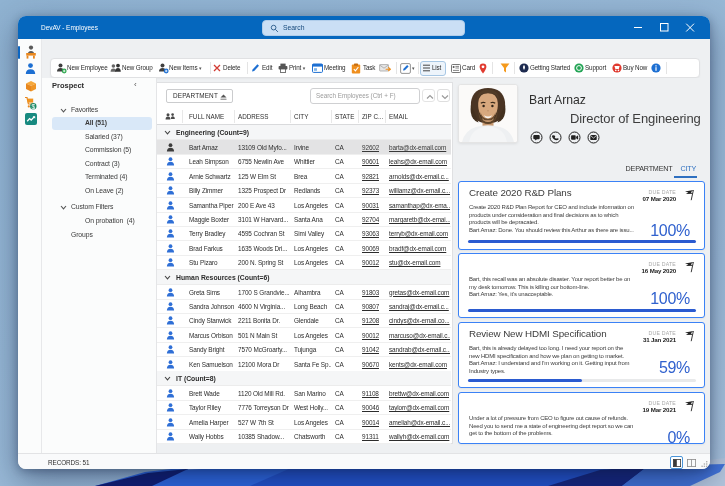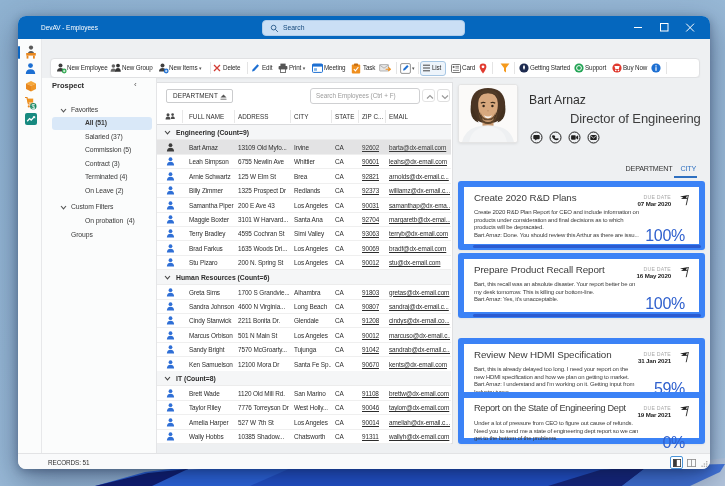--- a/index.html
+++ b/index.html
@@ -16,21 +16,21 @@
 .tbtn{position:absolute;top:0;height:18px;font-size:6.3px;letter-spacing:-.15px;color:#2b2b2b;line-height:18px;white-space:nowrap;}
 .sep{position:absolute;top:3px;width:1px;height:12px;background:#e4e4e4;}
 .treepanel{position:absolute;left:24px;top:62px;width:115px;height:375px;background:#fbfcfc;border-right:1px solid #e4e5e7;}
 .gridpanel{position:absolute;left:139px;top:66px;width:296px;height:362px;background:#fff;border:1px solid #dfe0e2;border-left:none;}
 .rightpanel{position:absolute;left:435px;top:62px;width:257px;height:375px;background:#eef0f2;}
 .statusbar{position:absolute;left:0;top:437px;width:692px;height:16px;background:#f9fafb;border-top:1px solid #e2e3e5;border-radius:0 0 8px 8px;}
 .titem{position:absolute;font-size:6.8px;letter-spacing:-.1px;color:#3a3a3a;white-space:nowrap;}
 .glink{color:#2a6cbd;text-decoration:underline;}
 .grow{position:absolute;left:0;width:294px;height:15px;}
 .gcell{position:absolute;top:0;font-size:6.4px;letter-spacing:-.1px;line-height:15px;color:#2c2c2c;white-space:nowrap;overflow:hidden;}
-.card{position:absolute;left:5px;width:247px;background:#fff;border:6px solid #3b82f6;border-radius:3px;box-shadow:0 1px 2px rgba(0,0,0,.05);}
+.card{position:absolute;left:5px;width:247px;background:#fff;border:1px solid #3b82f6;border-radius:3px;box-shadow:0 1px 2px rgba(0,0,0,.05);}
 .ct{position:absolute;left:10px;top:5px;font-size:9.8px;letter-spacing:-.1px;color:#3b3b3b;white-space:nowrap;}
 .cdd{position:absolute;right:28px;top:6.5px;font-size:5.2px;color:#a9a9a9;letter-spacing:.2px;}
 .cdate{position:absolute;right:28px;top:13px;font-size:6.2px;letter-spacing:-.15px;font-weight:bold;color:#1d1d1d;}
 .cbody{position:absolute;left:10px;top:22px;font-size:6px;letter-spacing:-.18px;line-height:7.5px;color:#3d3d3d;}
 .cpct{position:absolute;right:14px;font-size:16px;color:#3061ce;letter-spacing:-.3px;}
 .cbar{position:absolute;left:9px;height:3px;border-radius:1.5px;background:#2b5bd0;}
 .flag{position:absolute;right:8px;top:7px;}
 </style></head><body>
 <svg class="abs" style="left:0;top:0;" width="725" height="486" viewBox="0 0 725 486">
 <polygon points="600,486 725,486 725,458 655,466" fill="#b3c5dc"></polygon>
@@ -563,46 +563,44 @@
         <div class="cdate">07 Mar 2020</div>
         <svg class="flag" width="12" height="12" viewBox="0 0 12 12">
           <path d="M9.4 1 L1 2.4 L4.4 3.6 L1.8 5 L9 4.8 L6.8 3.2 Z" fill="#222"></path>
           <line x1="9.4" y1="1" x2="7.2" y2="11.2" stroke="#222" stroke-width="0.9"></line>
         </svg>
         <div class="cbody">Create 2020 R&amp;D Plan Report for CEO and include information on<br>products under consideration and final decisions as to which<br>products will be depracated.<br>Bart Arnaz: Done. You should review this Arthur as there are issu...</div>
         <div class="cpct" style="top:40px;">100%</div>
         <div class="cbar" style="top:58px;width:228px;"></div>
       </div>
       <div class="card" style="top:175px;height:65px;">
-        <div class="ct" style="">Prepare Product Recall Report</div>
         <div class="cdd">DUE DATE</div>
         <div class="cdate">16 May 2020</div>
         <svg class="flag" width="12" height="12" viewBox="0 0 12 12">
           <path d="M9.4 1 L1 2.4 L4.4 3.6 L1.8 5 L9 4.8 L6.8 3.2 Z" fill="#222"></path>
           <line x1="9.4" y1="1" x2="7.2" y2="11.2" stroke="#222" stroke-width="0.9"></line>
         </svg>
         <div class="cbody">Bart, this recall was an absolute disaster. Your report better be on<br>my desk tomorrow. This is killing our bottom-line.<br>Bart Arnaz: Yes, it's unacceptable.</div>
         <div class="cpct" style="top:36px;">100%</div>
         <div class="cbar" style="top:54.5px;width:228px;"></div>
       </div>
-      <div class="card" style="top:260px;height:66px;">
+      <div class="card" style="top:244px;height:66px;">
         <div class="ct" style="">Review New HDMI Specification</div>
         <div class="cdd">DUE DATE</div>
         <div class="cdate">31 Jan 2021</div>
         <svg class="flag" width="12" height="12" viewBox="0 0 12 12">
           <path d="M9.4 1 L1 2.4 L4.4 3.6 L1.8 5 L9 4.8 L6.8 3.2 Z" fill="#222"></path>
           <line x1="9.4" y1="1" x2="7.2" y2="11.2" stroke="#222" stroke-width="0.9"></line>
         </svg>
         <div class="cbody">Bart, this is already delayed too long. I need your report on the<br>new HDMI specification and how we plan on getting to market.<br>Bart Arnaz: I understand and I'm working on it. Getting input from<br>Industry types.</div>
         <div class="cpct" style="top:36px;">59%</div>
         <div class="cbar" style="top:55.5px;width:228px;background:#e8e9ea;"></div>
         <div class="cbar" style="top:55.5px;width:114px;"></div>
       </div>
       <div class="card" style="top:314px;height:52px;">
-        <div class="ct" style="font-size:9.2px;letter-spacing:-.3px;">Report on the State of Engineering Dept</div>
         <div class="cdd">DUE DATE</div>
         <div class="cdate">19 Mar 2021</div>
         <svg class="flag" width="12" height="12" viewBox="0 0 12 12">
           <path d="M9.4 1 L1 2.4 L4.4 3.6 L1.8 5 L9 4.8 L6.8 3.2 Z" fill="#222"></path>
           <line x1="9.4" y1="1" x2="7.2" y2="11.2" stroke="#222" stroke-width="0.9"></line>
         </svg>
         <div class="cbody">Under a lot of pressure from CEO to figure out cause of refunds.<br>Need you to send me a state of engineering dept report so we can<br>get to the bottom of the problems.</div>
         <div class="cpct" style="top:36px;">0%</div>
       </div>
     </div>

